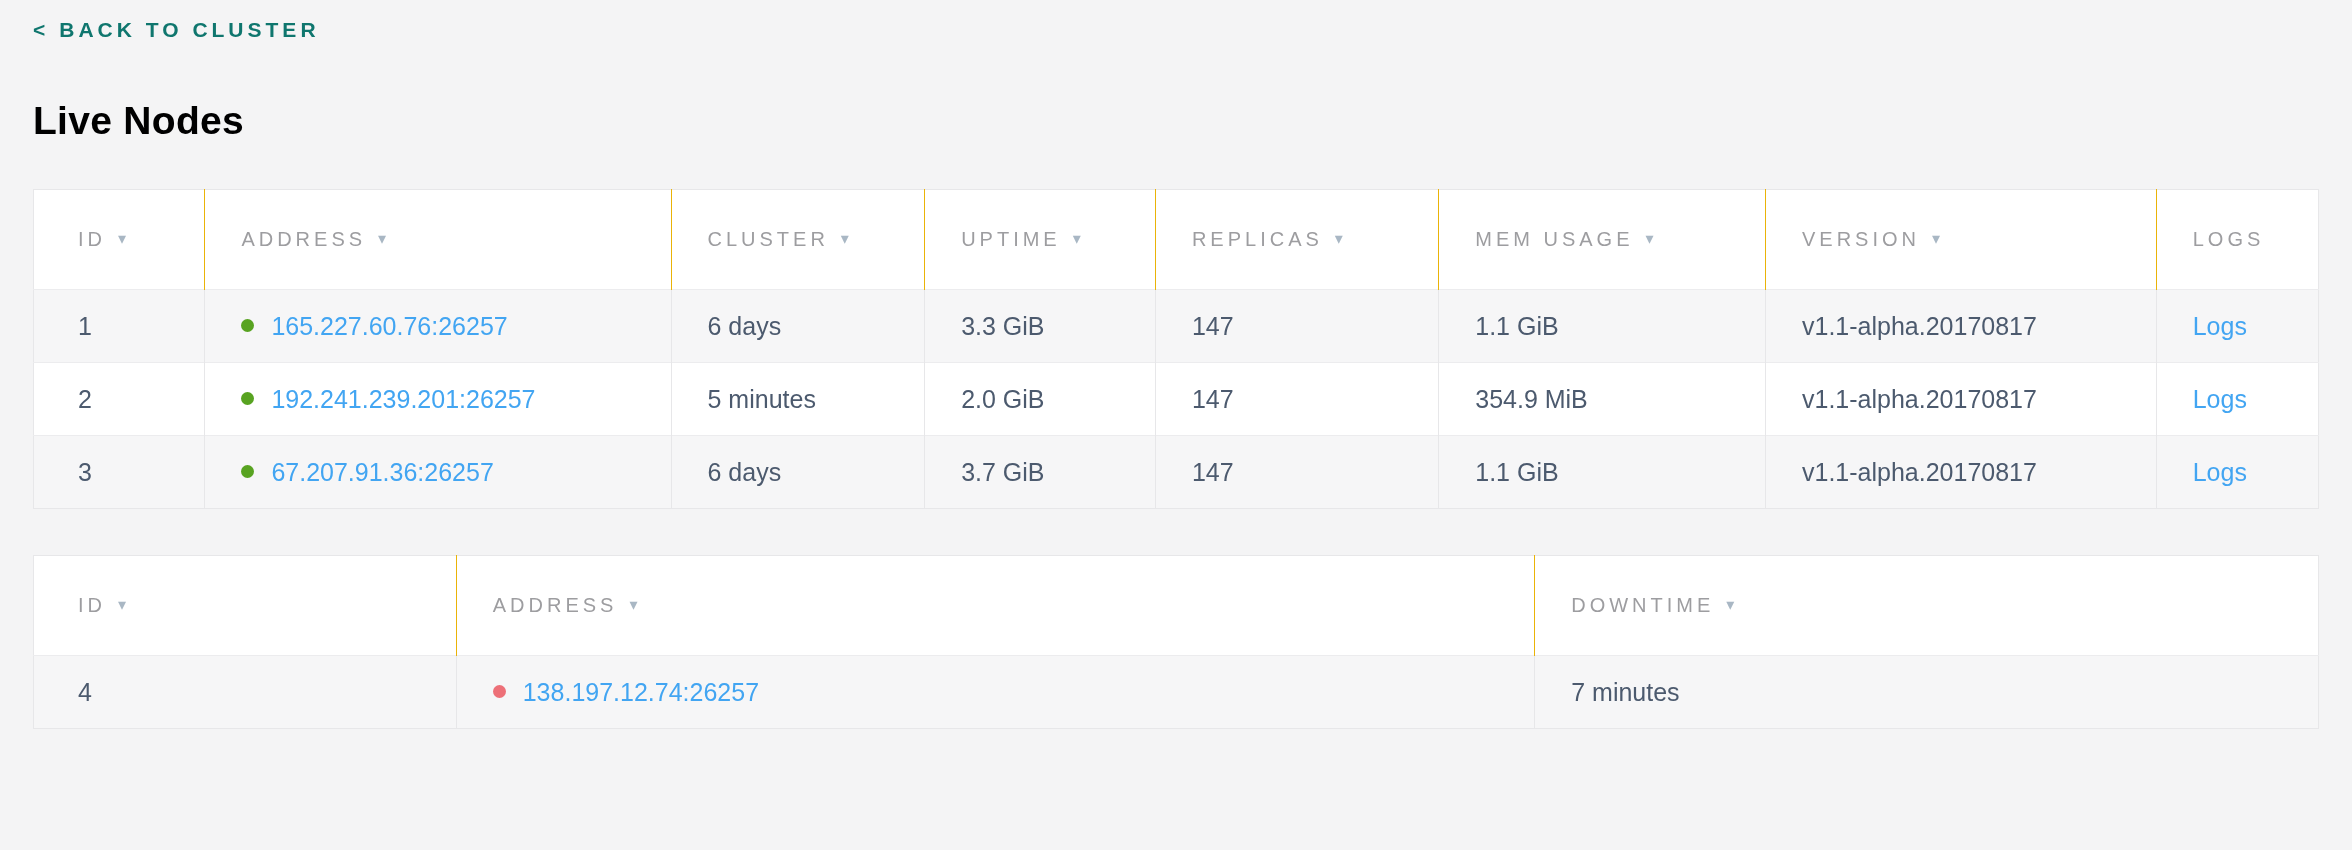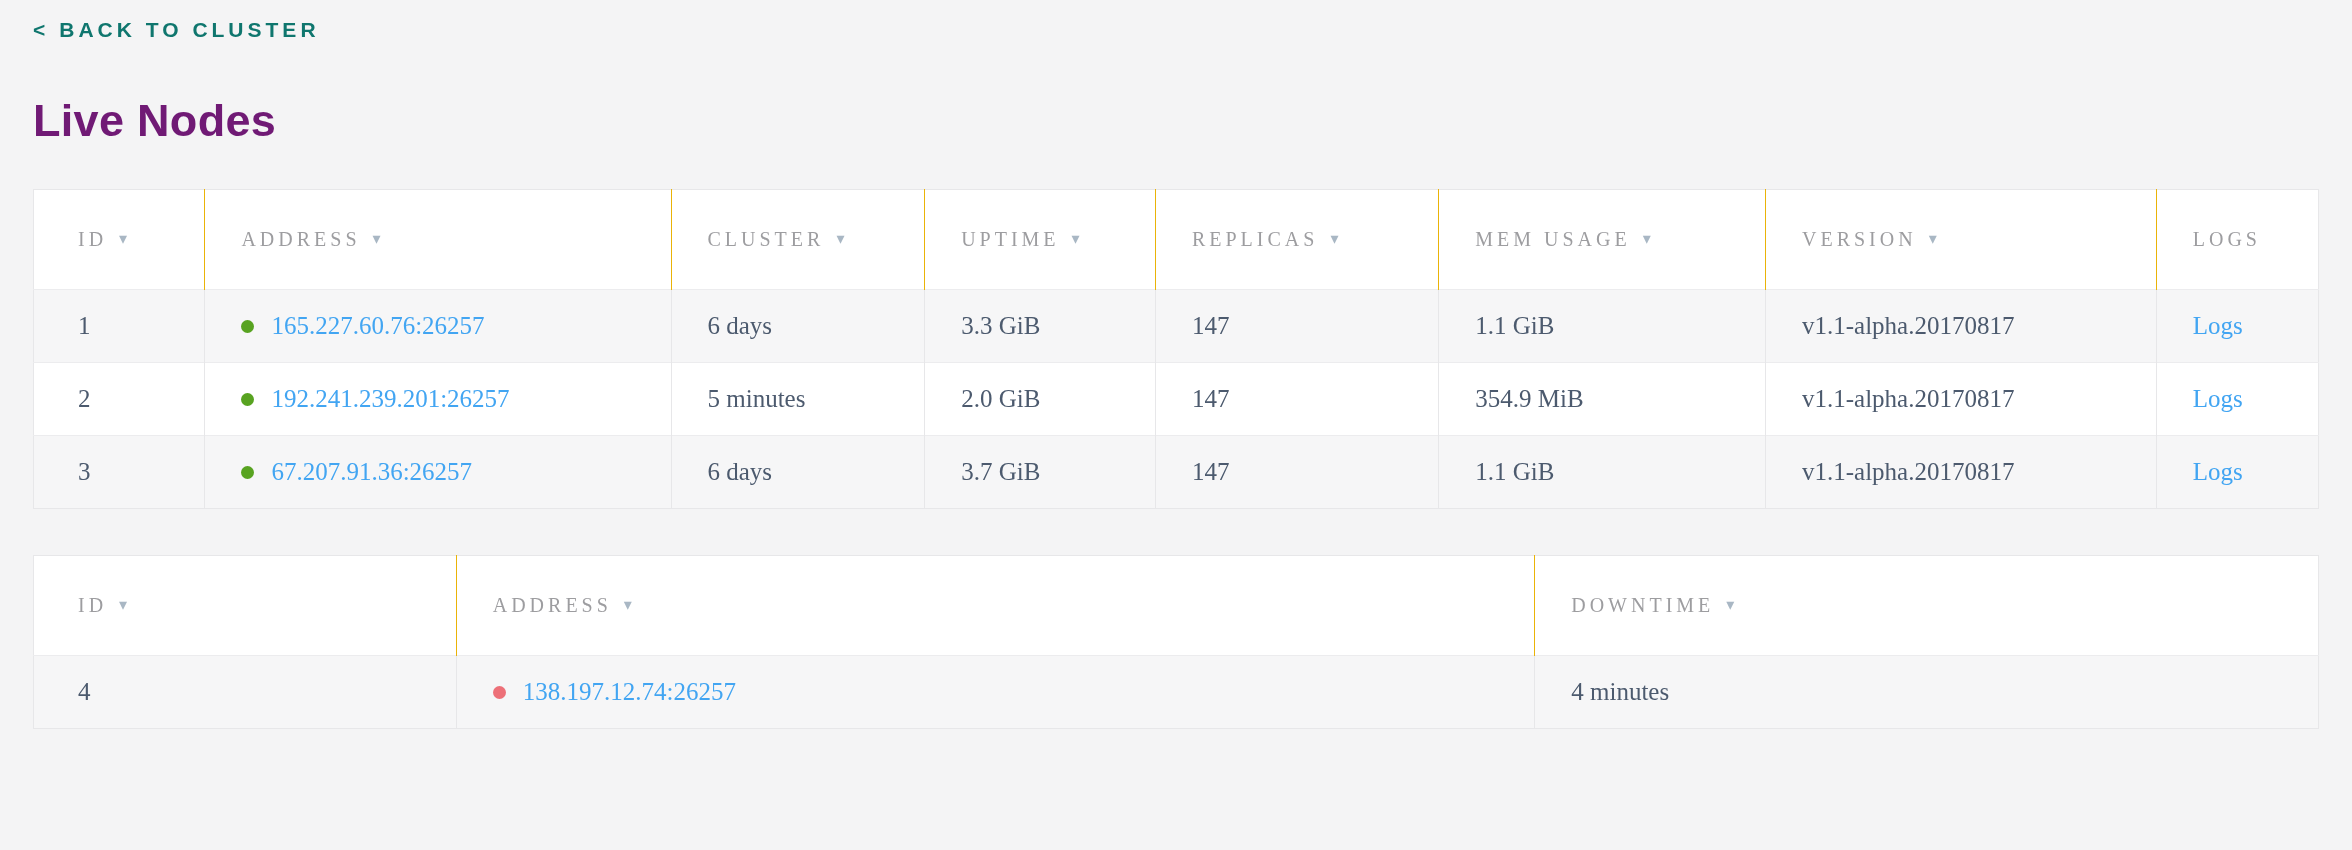--- a/index.html
+++ b/index.html
@@ -20,36 +20,35 @@
     letter-spacing: 4px;
     text-decoration: none;
     line-height: 28px;
     cursor: pointer;
   }
   .back-link .chev { margin-right: 10px; }
 
   
   h1.section-title {
     margin-top: 54px;
-    font-size: 45px;
+    font-size: 39px;
     line-height: 45px;
     font-weight: 700;
-    color: #701a75;
+    color: #000000;
     letter-spacing: 0.3px;
   }
 
   
   table.nodes {
     width: 100%;
     border-collapse: collapse;
     background: #FFFFFF;
     margin-top: 46px;
     border: 1px solid #E7E7E9;
     table-layout: fixed;
-    font-family: Liberation Serif, serif;
   }
   table.nodes th {
     height: 100px;
     text-align: left;
     vertical-align: middle;
     font-size: 20px;
     font-weight: 400;
     color: #9D9DA0;
     letter-spacing: 4px;
     padding: 0 8px 0 36px;
@@ -205,18 +204,18 @@
         <th><span>ADDRESS</span><span class="sort-arrow">▾</span></th>
         <th><span>DOWNTIME</span><span class="sort-arrow">▾</span></th>
       </tr>
     </thead>
     <tbody>
   <tr>
     <td>4</td>
     <td>
       <span class="dot dot-red"></span><a class="addr-link">138.197.12.74:26257</a>
     </td>
-    <td>4 minutes</td>
+    <td>7 minutes</td>
   </tr>
 </tbody>
   </table>
 
 </div>
 
 </body></html>

